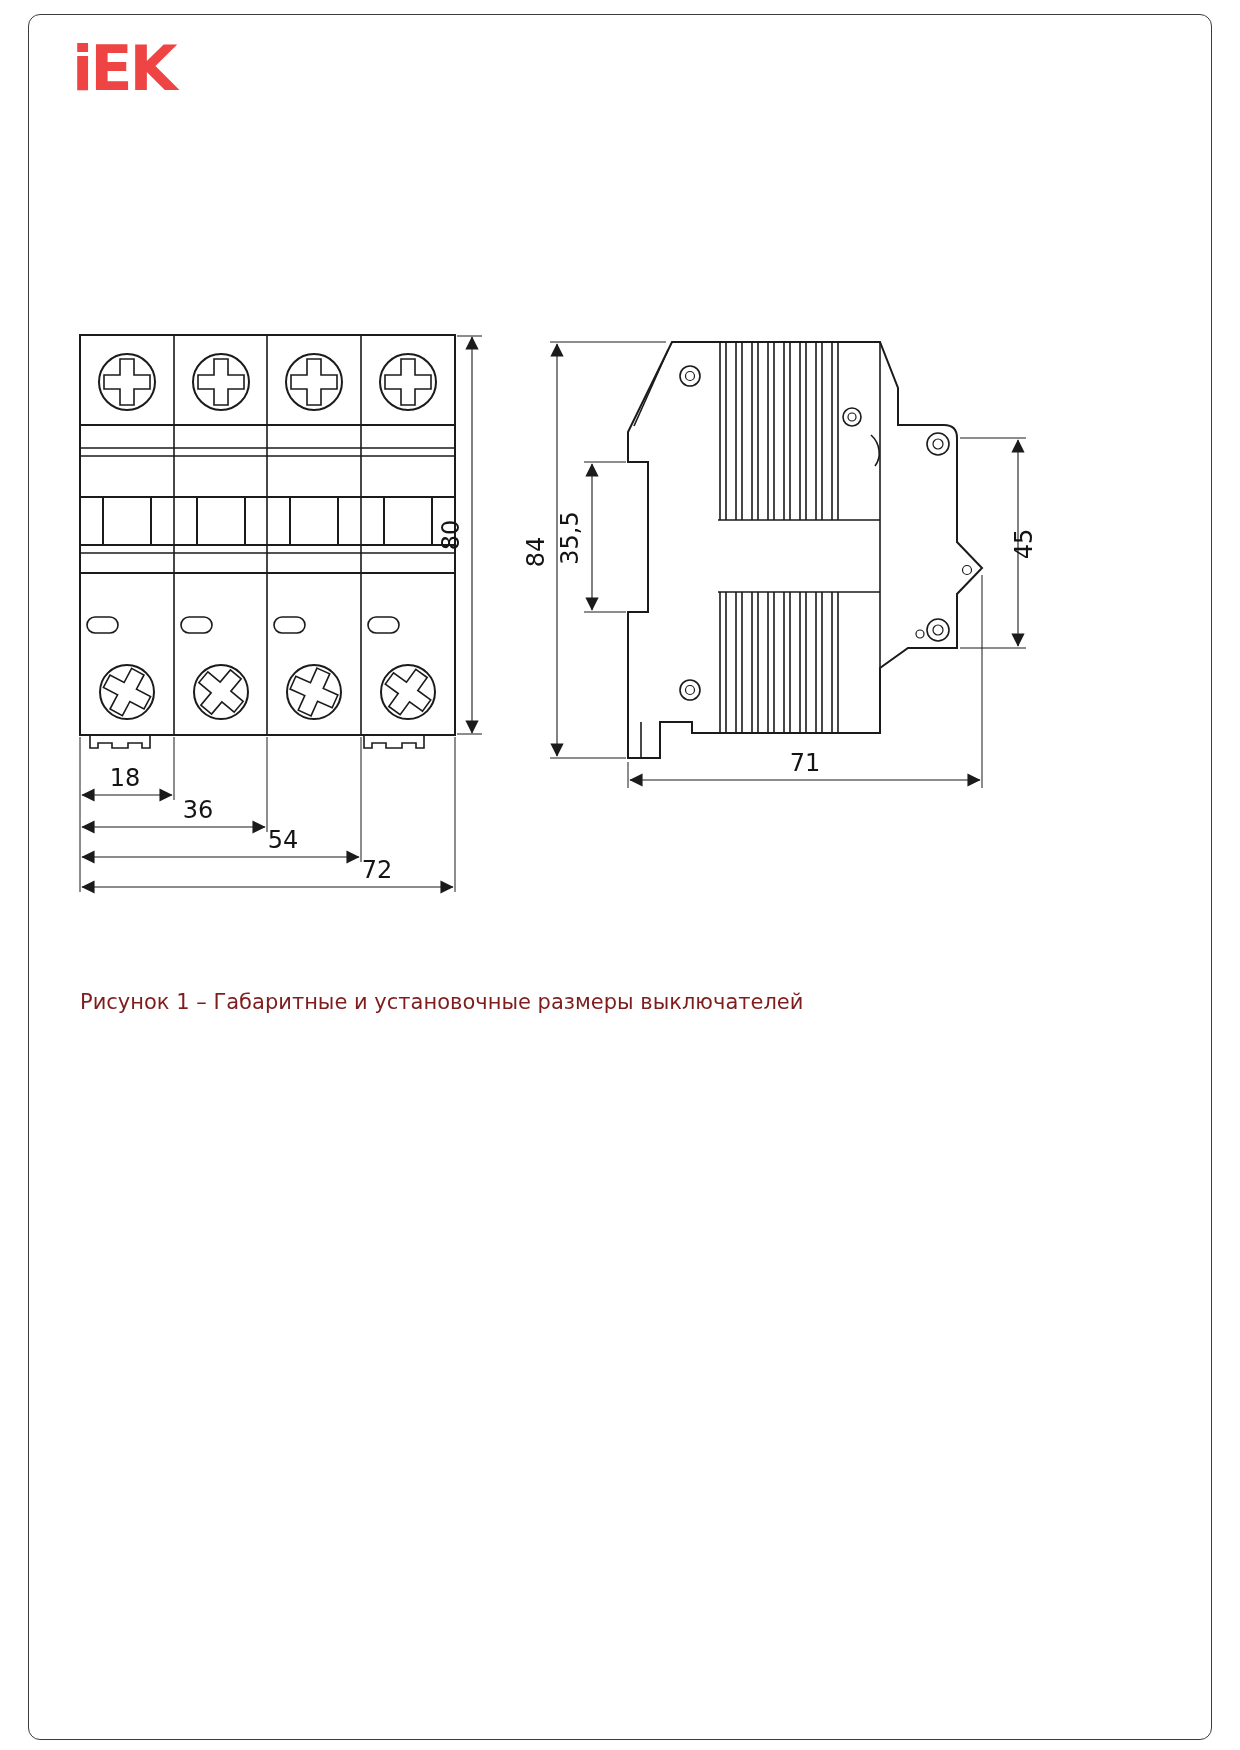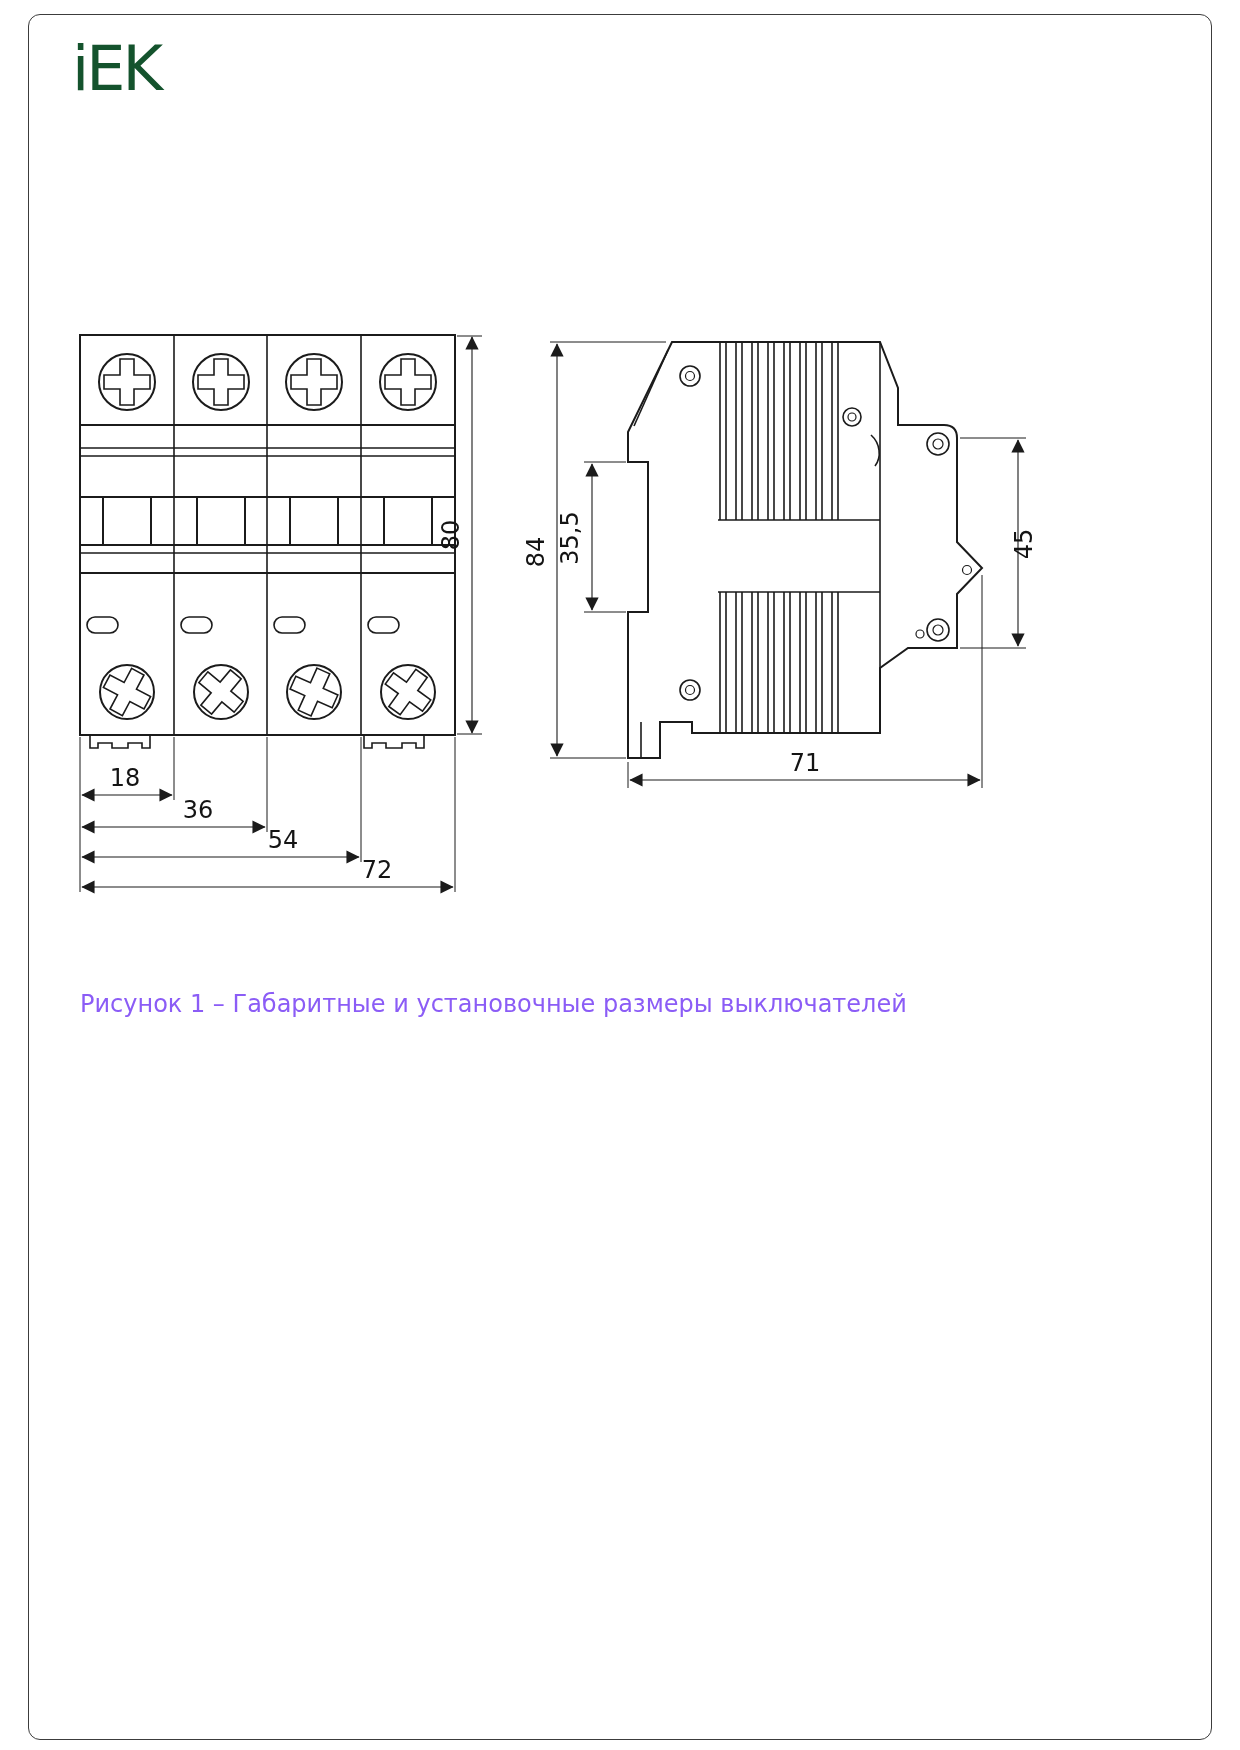--- a/index.html
+++ b/index.html
@@ -10,26 +10,26 @@
     font-family:"DejaVu Sans","Liberation Sans",sans-serif;
     overflow:hidden;
   }
   .frame{
     position:absolute;left:28px;top:14px;right:28px;bottom:10px;
     border:1.5px solid #3c3c3c;border-radius:12px;
     pointer-events:none;
   }
   .logo{
     position:absolute;left:72px;top:38px;
-    font-size:62px;font-weight:400;letter-spacing:-3px;
-    color:#14532d;line-height:1;
+    font-size:62px;font-weight:700;letter-spacing:-3px;
+    color:#ef4444;line-height:1;
   }
   .caption{
     position:absolute;left:80px;top:990px;
-    font-size:24px;color:#8b5cf6;
+    font-size:21px;color:#7f1d1d;
   }
   svg{position:absolute;overflow:visible;}
   svg .ln{stroke:#1b1b1b;fill:none;}
   svg .w2{stroke-width:2px;}
   svg .w16{stroke-width:1.6px;}
   svg .w12{stroke-width:1.2px;}
   svg .dim{stroke:#1b1b1b;stroke-width:1.1px;fill:none;}
   svg .ext{stroke:#1b1b1b;stroke-width:1px;fill:none;}
   svg text{
     font-family:"DejaVu Sans","Liberation Sans",sans-serif;

